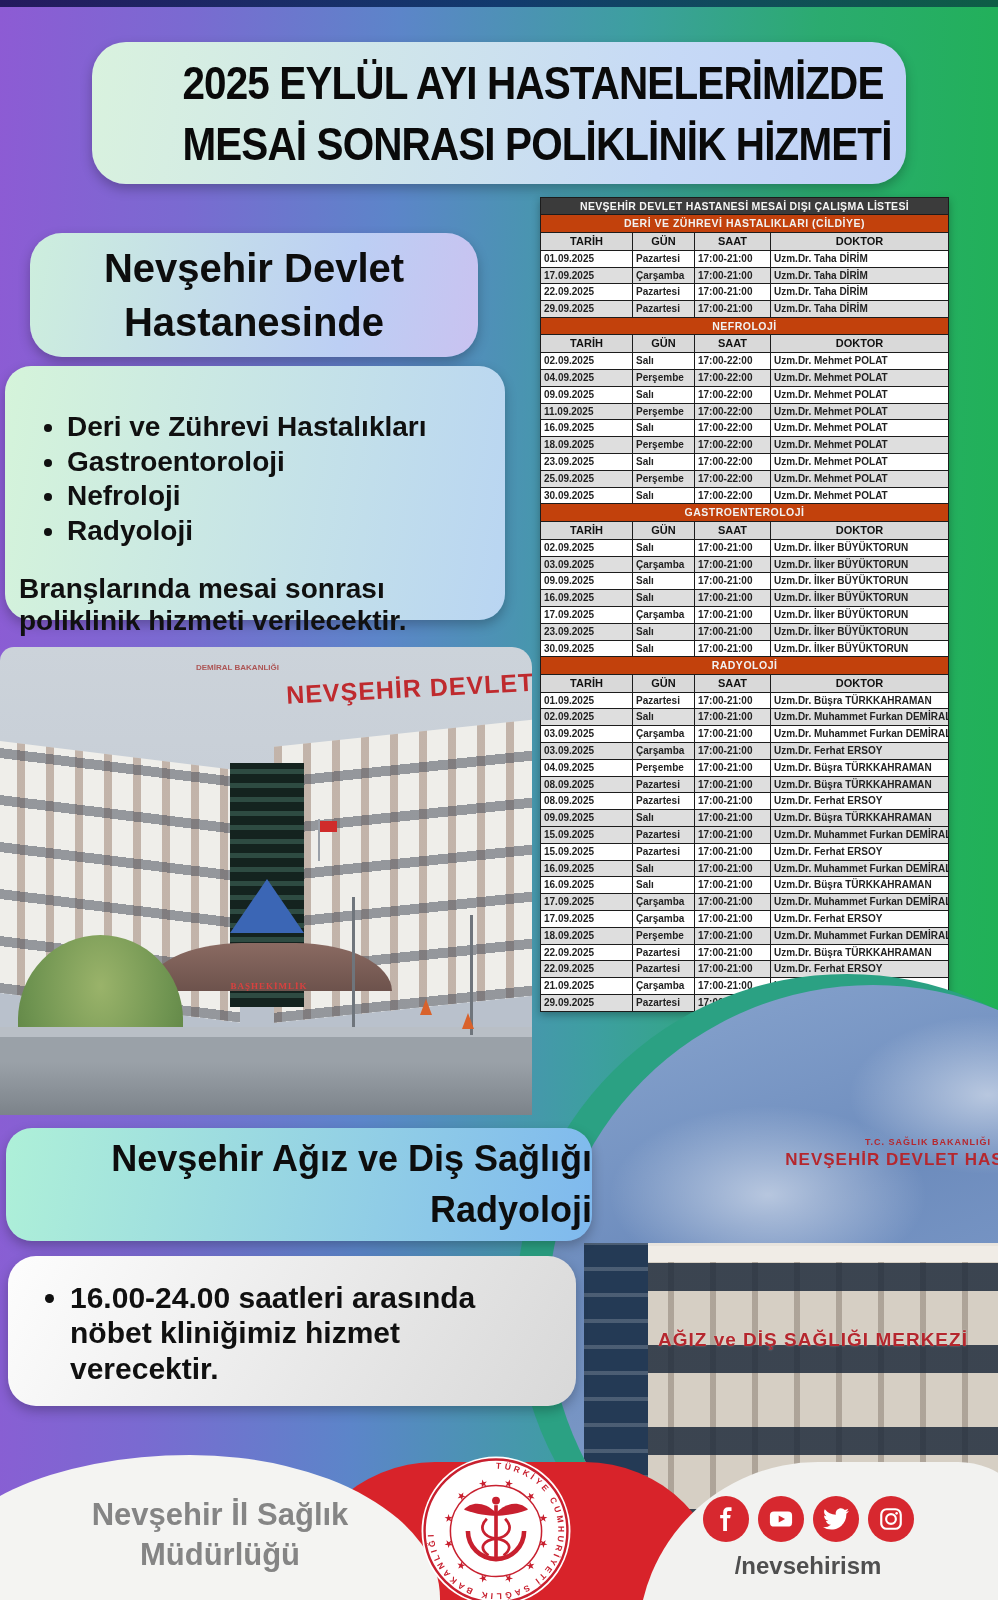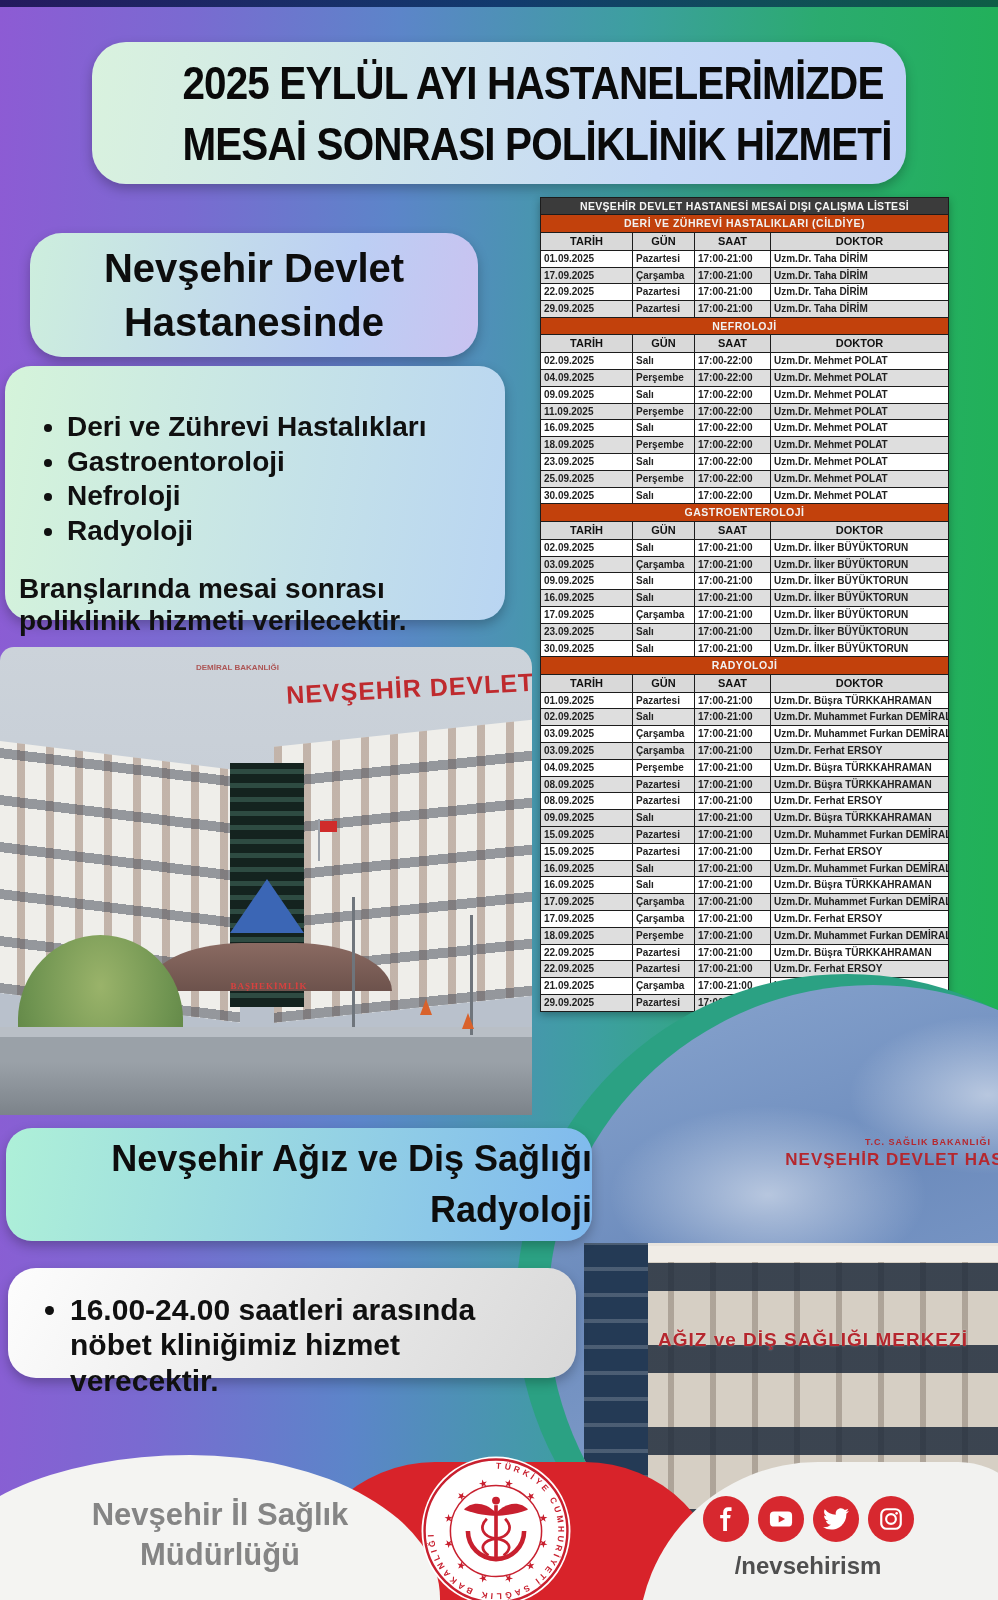--- a/index.html
+++ b/index.html
@@ -69,23 +69,23 @@
     background:linear-gradient(#b9bfc6 0 10px,#9aa1a8 10px 40%,#7c838a 100%); }
   .p1-cone { position:absolute; width:0; height:0; border-left:6px solid transparent;
     border-right:6px solid transparent; border-bottom:16px solid #d9622b; }
   .p1-pole { position:absolute; width:3px; background:#6f757c; }
 
   
   .dental-box { position:absolute; left:6px; top:1128px; width:586px; height:113px; border-radius:26px;
     background:linear-gradient(100deg,#aef0d8,#7fb9ee); box-shadow:0 5px 12px rgba(0,0,0,.25);
     display:flex; flex-direction:column; justify-content:center; z-index:2; }
   .dental-line { text-align:right; font-size:36px; font-weight:800; color:#0d0d0d; line-height:1.4; }
-  .shift-box { position:absolute; left:8px; top:1256px; width:568px; height:110px; border-radius:28px;
+  .shift-box { position:absolute; left:8px; top:1256px; width:568px; height:150px; border-radius:28px;
     background:linear-gradient(120deg,#fdfdfd,#d8d8d8); box-shadow:0 5px 12px rgba(0,0,0,.25);
-    padding:24px 20px 0 30px; z-index:2;margin-top:12px; }
+    padding:24px 20px 0 30px; z-index:2; }
   .shift-box ul { list-style:disc; margin-left:32px; }
   .shift-box li { font-size:30px; font-weight:700; color:#101010; line-height:1.18; }
 
   
   .p2-teal { position:absolute; left:516px; top:974px; width:662px; height:662px; border-radius:50%;
     background:#2ba183; z-index:1; }
   .photo2 { position:absolute; left:548px; top:985px; width:650px; height:650px; border-radius:50%;
     overflow:hidden; background:linear-gradient(160deg,#8aa6cf 0%,#6d8cbd 35%,#7d9ac8 60%,#a9bcd8 100%); z-index:1; }
   .p2-cloud { position:absolute; border-radius:50%; background:radial-gradient(rgba(255,255,255,.5),rgba(255,255,255,0) 70%); }
   .p2-sign-top-small { position:absolute; top:152px; left:230px; width:300px; text-align:center;

